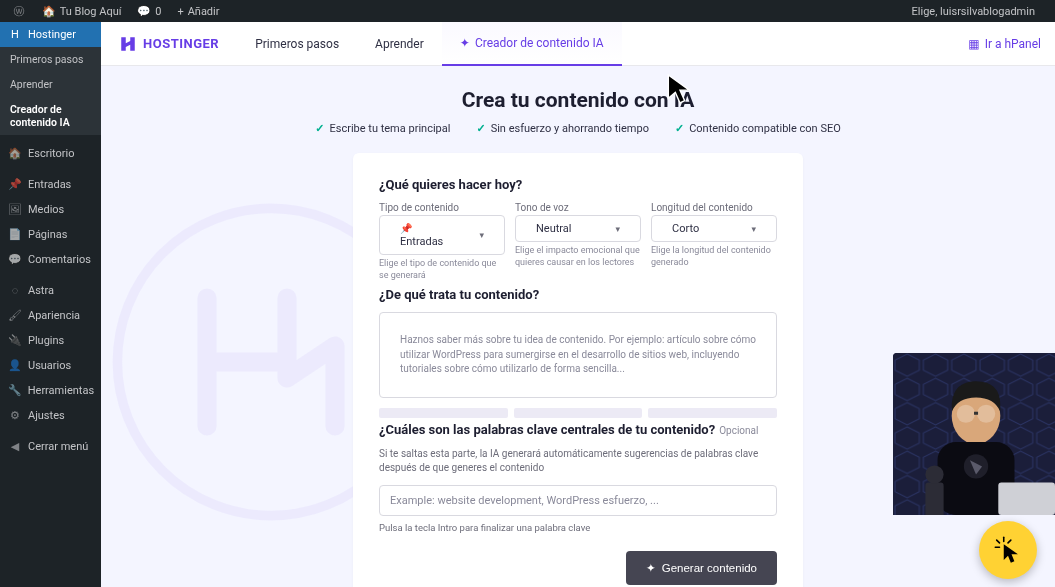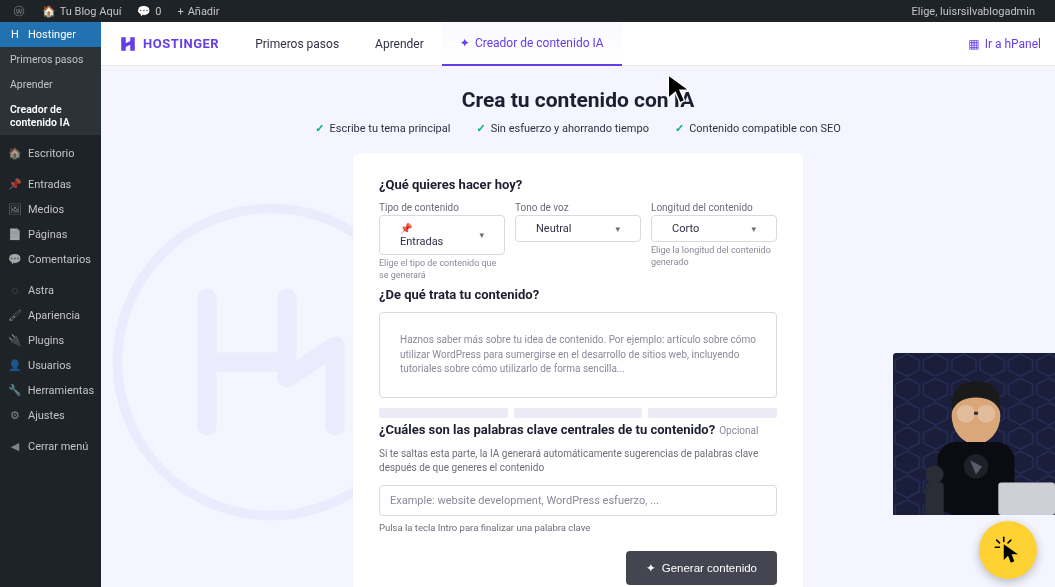--- a/index.html
+++ b/index.html
@@ -225,20 +225,21 @@
             <span class="chev">▾</span>
           </div>
           <div class="helper">Elige el tipo de contenido que se generará</div>
         </div>
         <div class="field">
           <div class="field-label">Tono de voz</div>
           <div class="select-box">
             <span>Neutral</span>
             <span class="chev">▾</span>
           </div>
+          <div class="helper">Elige el impacto emocional que quieres causar en los lectores</div>
         </div>
         <div class="field">
           <div class="field-label">Longitud del contenido</div>
           <div class="select-box">
             <span>Corto</span>
             <span class="chev">▾</span>
           </div>
           <div class="helper">Elige la longitud del contenido generado</div>
         </div>
       </div>

